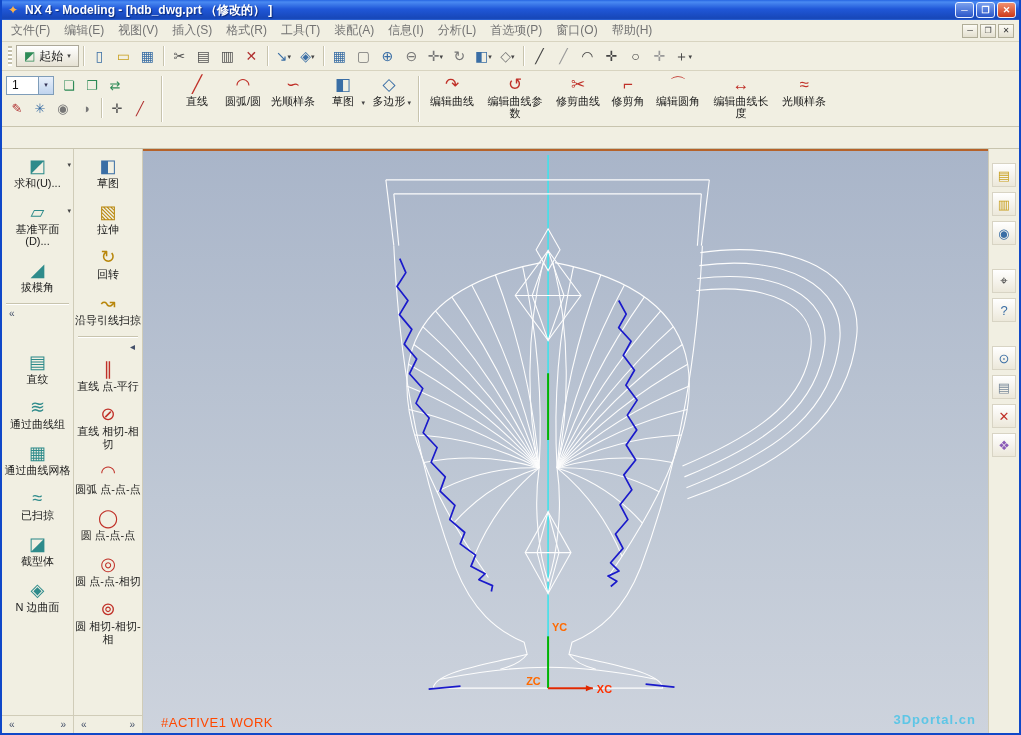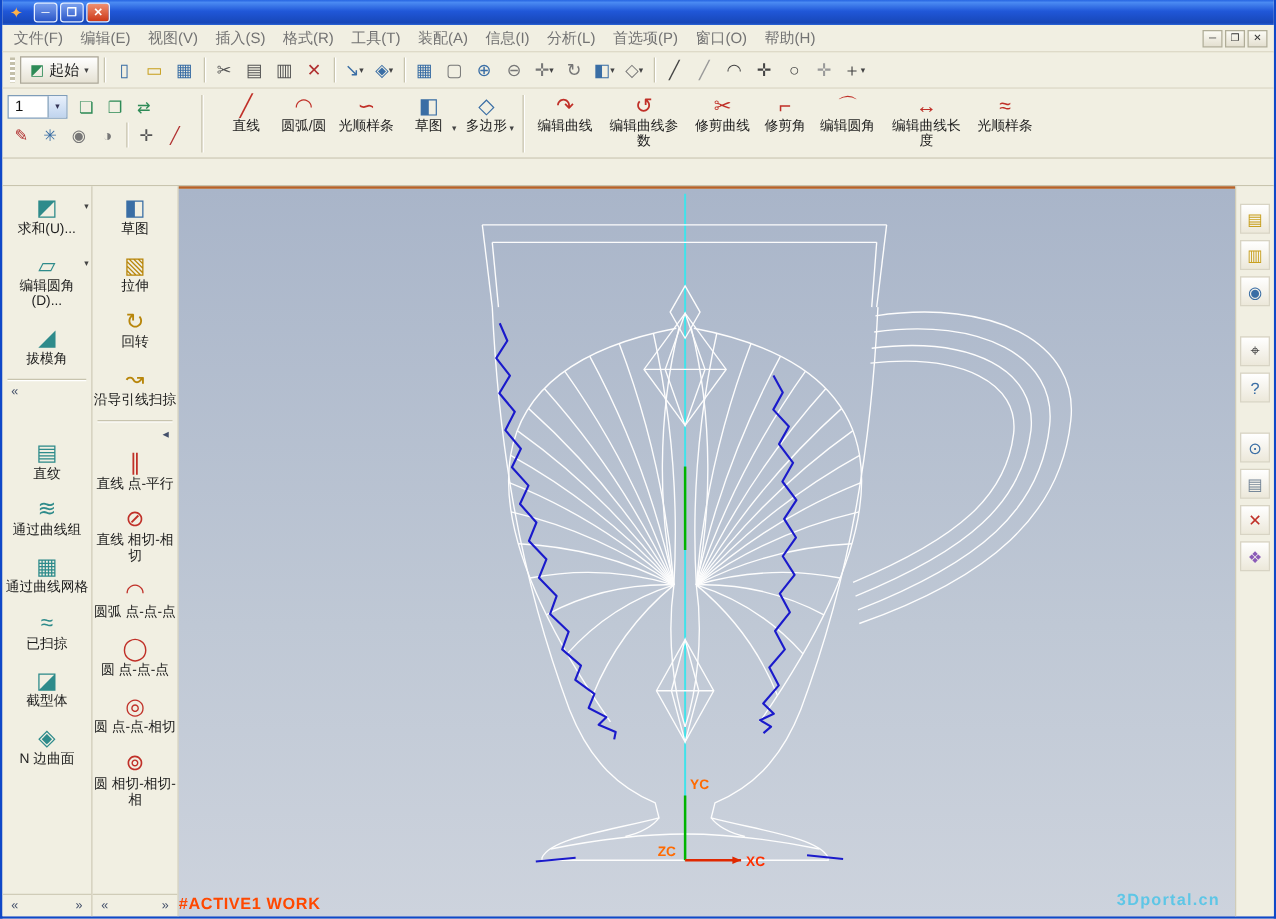--- a/index.html
+++ b/index.html
@@ -61,36 +61,37 @@
 
   .canvas{flex:1;position:relative;border-top:2px solid #b5622a;background:linear-gradient(180deg,#a9b5c9 0%,#bfc8d5 60%,#cdd3dd 100%);overflow:hidden;}
   .canvas svg{position:absolute;inset:0;width:100%;height:100%;}
   .w path, .w line{stroke:#fdfdfd;stroke-width:1.1;fill:none;}
   .z path{stroke:#1a1acb;stroke-width:1.7;fill:none;stroke-linejoin:round;}
   .cl{stroke:#41e2ea;stroke-width:1.6;}
   .ax-g{stroke:#00b400;stroke-width:2;}
   .ax-r{stroke:#e02800;stroke-width:2;}
   .axlabel{fill:#ff6a00;font-size:11px;font-weight:bold;}
   .axlabel-x{fill:#ff3000;}
-  .status{position:absolute;left:0;bottom:3px;color:#ff4800;font-weight:bold;font-size:13px;letter-spacing:.5px;}
+  .status{position:absolute;left:18px;bottom:3px;color:#ff4800;font-weight:normal;font-size:13px;letter-spacing:.5px;}
   .watermark{position:absolute;right:12px;bottom:6px;line-height:1.05;}
   .wm1{font-size:29px;font-weight:bold;letter-spacing:5px;color:#7ed7ee;text-shadow:0 0 2px #2aa0c8;}
   .wm2{font-size:13px;font-weight:bold;letter-spacing:1px;color:#5ec6e6;margin-top:20px;}
 
   .rightbar{width:31px;flex:0 0 31px;background:#f1efe2;border-left:1px solid #d0ccb8;display:flex;flex-direction:column;align-items:center;padding-top:14px;gap:5px;}
   .rgap{height:14px;flex:0 0 14px;}
   .rbtn{width:24px;height:24px;border:1px solid #d8d4c4;background:linear-gradient(#ffffff,#ece8da);display:flex;align-items:center;justify-content:center;font-size:13px;padding:0;}
 </style>
 </head>
 <body>
 
 <div class="window">
 
   <div class="titlebar">
     <span class="appicon">✦</span>
+    <span class="title-text">NX 4 - Modeling - [hdb_dwg.prt （修改的） ]</span>
     <span class="winbtn min">─</span>
     <span class="winbtn max">❐</span>
     <span class="winbtn close">✕</span>
   </div>
 
   <div class="menubar">
     <span id="menu-items" style="display:flex;">
         <span class="menu-item">文件(F)</span>
         <span class="menu-item">编辑(E)</span>
         <span class="menu-item">视图(V)</span>
@@ -308,21 +309,21 @@
 
     <div class="leftpanel">
       <div class="lcol lcol1" id="lcol1">
           <div class="pbtn">
             <div class="lglyph" style="color: rgb(46, 139, 139);">◩</div>
             <div class="plabel">求和(U)...</div>
             <span class="pdd">▾</span>
           </div>
           <div class="pbtn">
             <div class="lglyph" style="color: rgb(46, 139, 139);">▱</div>
-            <div class="plabel">编辑圆角(D)...</div>
+            <div class="plabel">基准平面(D)...</div>
             <span class="pdd">▾</span>
           </div>
           <div class="pbtn">
             <div class="lglyph" style="color: rgb(46, 139, 139);">◢</div>
             <div class="plabel">拔模角</div>
           </div>
           <div class="psep"></div>
           <div class="collapse-row">«</div>
           <div class="pbtn">
             <div class="lglyph" style="color: rgb(46, 139, 139);">▤</div>

